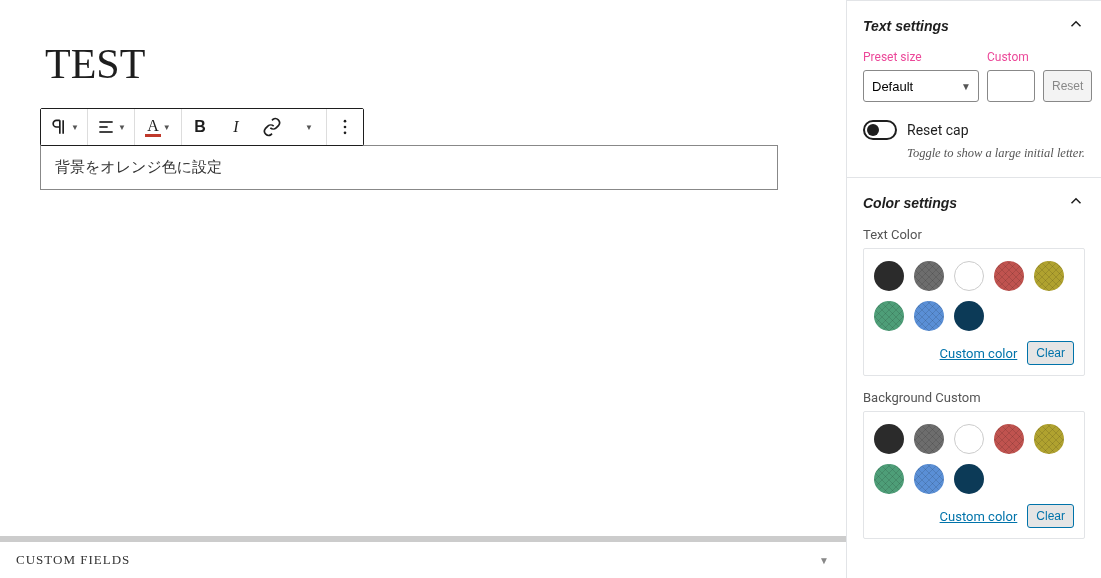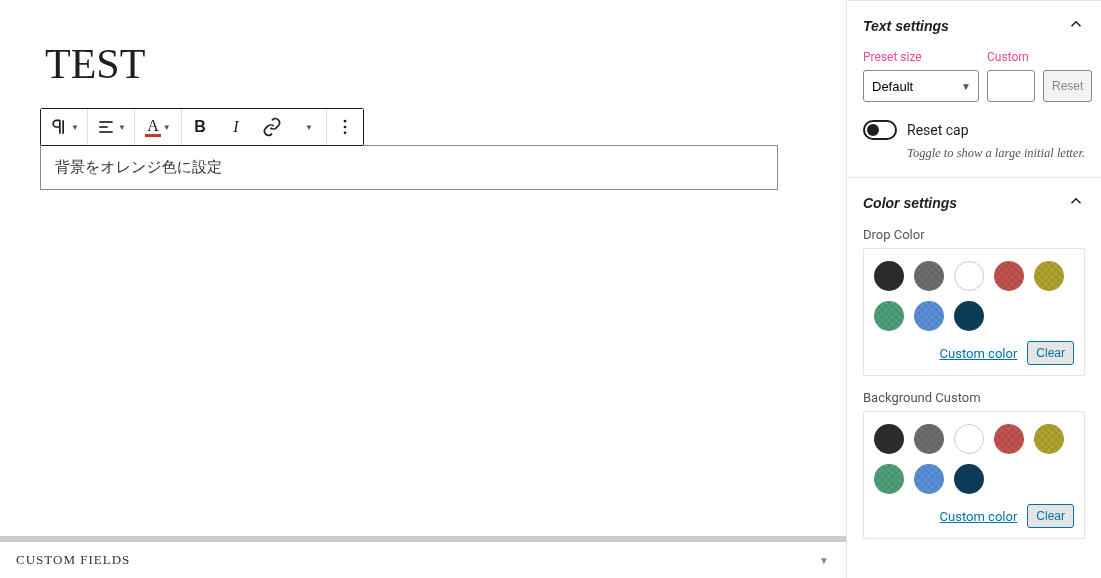--- a/index.html
+++ b/index.html
@@ -155,21 +155,21 @@
 
   <section class="panel">
     <div class="panel-header">
       <span class="panel-title">Color settings</span>
       <span class="chev"><svg viewBox="0 0 24 24" fill="none" stroke="currentColor" stroke-width="2">
             <polyline points="18 15 12 9 6 15"></polyline>
           </svg></span>
     </div>
     <div class="panel-body">
 
-      <div class="color-section-label">Drop Color</div>
+      <div class="color-section-label">Text Color</div>
       <div class="color-box">
         <div class="swatches" id="text-swatches">
             <button class="swatch" style="background-color: rgb(43, 43, 43);"></button>
             <button class="swatch cross" style="background-color: rgb(109, 109, 109);"></button>
             <button class="swatch white" style="background-color: rgb(255, 255, 255);"></button>
             <button class="swatch cross" style="background-color: rgb(192, 83, 79);"></button>
             <button class="swatch cross" style="background-color: rgb(176, 162, 47);"></button>
             <button class="swatch cross" style="background-color: rgb(78, 158, 120);"></button>
             <button class="swatch cross" style="background-color: rgb(90, 143, 214);"></button>
             <button class="swatch" style="background-color: rgb(12, 58, 87);"></button>

